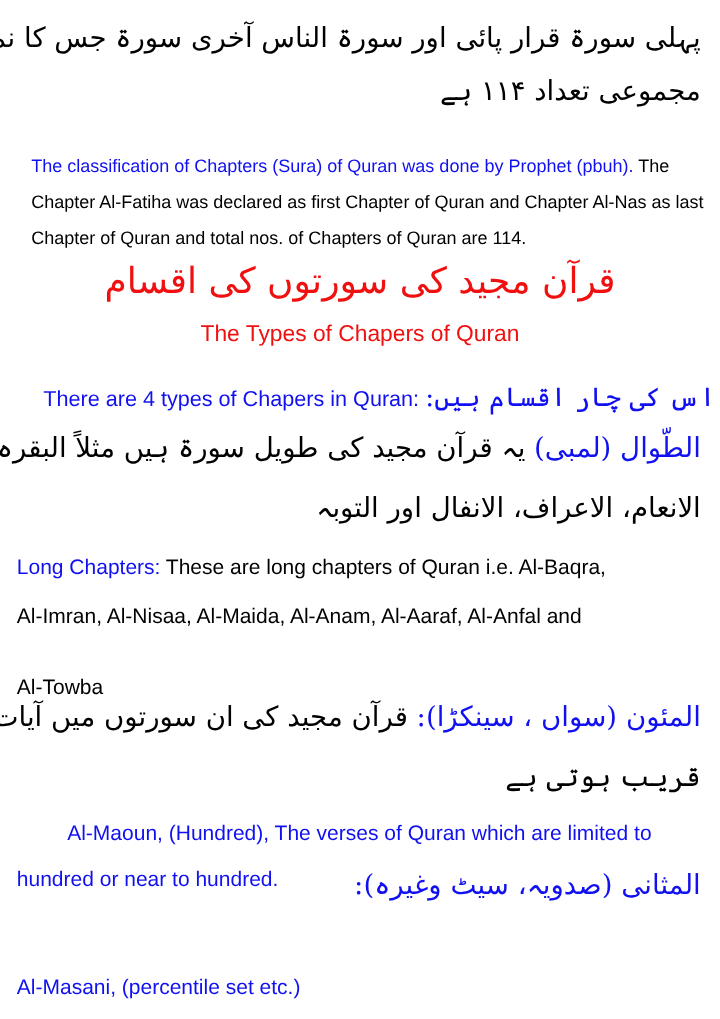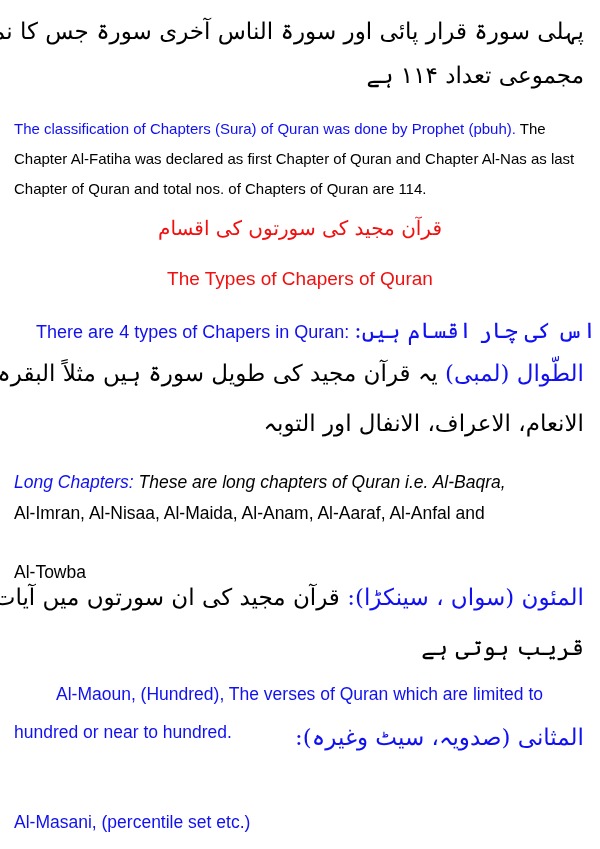--- a/index.html
+++ b/index.html
@@ -6,53 +6,53 @@
   body {
     width: 600px; height: 849px; position: relative; overflow: hidden;
     font-family: "DejaVu Sans", sans-serif;
   }
   .line { position: absolute; white-space: nowrap; }
   .ur {
     font-family: "DejaVu Serif", serif;
     direction: rtl; text-align: right;
     right: 16px; font-size: 23px; color: #000;
   }
-  .en { font-family: "Liberation Sans", sans-serif; left: 14px; font-size: 15px; color: #000; }
+  .en { font-family: "Liberation Sans", sans-serif; left: 26px; font-size: 15px; color: #000; margin-top: 10px; }
   .en-lg { font-family: "Liberation Sans", sans-serif; left: 14px; font-size: 17.5px; color: #000; }
   .blue { color: #1010f0; }
   .red { color: #f01010; }
   .center { left: 0; right: 0; text-align: center; }
 </style>
 </head>
 <body>
 
 <div class="line ur" style="top:18px;">پہلی سورۃ قرار پائی اور سورۃ الناس آخری سورۃ جس کا نمبر ۱۱۴ اور قرآن مجید کی سورۃ کی</div>
 <div class="line ur" style="top:62px;">مجموعی تعداد ۱۱۴ ہے</div>
 
 <div class="line en" style="top:120px;">
   <span class="blue">The classification of Chapters (Sura) of Quran was done by Prophet (pbuh).</span><span> The</span>
 </div>
 <div class="line en" style="top:150px;">Chapter Al-Fatiha was declared as first Chapter of Quran and Chapter Al-Nas as last</div>
 <div class="line en" style="top:180px;">Chapter of Quran and total nos. of Chapters of Quran are 114.</div>
 
-<div class="line center red" style="top:216px; font-family:'DejaVu Serif', serif; font-size:20px; direction:rtl;text-align:center;">قرآن مجید کی سورتوں کی اقسام</div>
+<div class="line center red" style="top:216px; font-family:'DejaVu Serif', serif; font-size:30px; direction:rtl;text-align:center;">قرآن مجید کی سورتوں کی اقسام</div>
 <div class="line center red" style="top:268px; font-family:'Liberation Sans', sans-serif; font-size:19px;">The Types of Chapers of Quran</div>
 
 <div class="line" style="top:318px; right:4px; direction:rtl; white-space:nowrap;">
   <span class="blue" style="font-family:'DejaVu Serif', serif; font-size:22px;">اس کی چار اقسام ہیں:</span>
   <span class="blue" style="font-family:'Liberation Sans', sans-serif; font-size:18px; direction:ltr; unicode-bidi:embed;">There are 4 types of Chapers in Quran:</span>
 </div>
 
 <div class="line ur" style="top:360px;">
   <span class="blue">الطّوال (لمبی)</span>
   <span>یہ قرآن مجید کی طویل سورۃ ہیں مثلاً البقرہ، آل عمران، النساء، المائدہ،</span>
 </div>
 <div class="line ur" style="top:410px;margin-left:30px;">الانعام، الاعراف، الانفال اور التوبہ</div>
 
-<div class="line en-lg" style="top:472px;font-style:italic;">
+<div class="line en-lg" style="top:462px;">
   <span class="blue">Long Chapters:</span><span> These are long chapters of Quran i.e. Al-Baqra,</span>
 </div>
 <div class="line en-lg" style="top:503px;">Al-Imran, Al-Nisaa, Al-Maida, Al-Anam, Al-Aaraf, Al-Anfal and</div>
 <div class="line en-lg" style="top:546px;margin-top:16px;">Al-Towba</div>
 
 <div class="line ur" style="top:584px;">
   <span class="blue">المئون (سواں ، سینکڑا):</span><span> قرآن مجید کی ان سورتوں میں آیات مبارکہ کی تعداد سو یا اس کے</span>
 </div>
 <div class="line ur" style="top:634px;">قریب ہوتی ہے</div>
 

